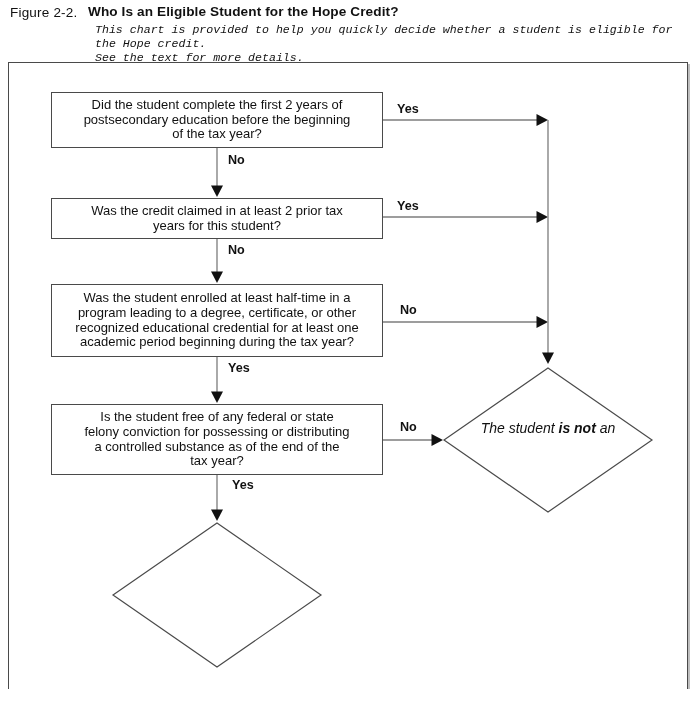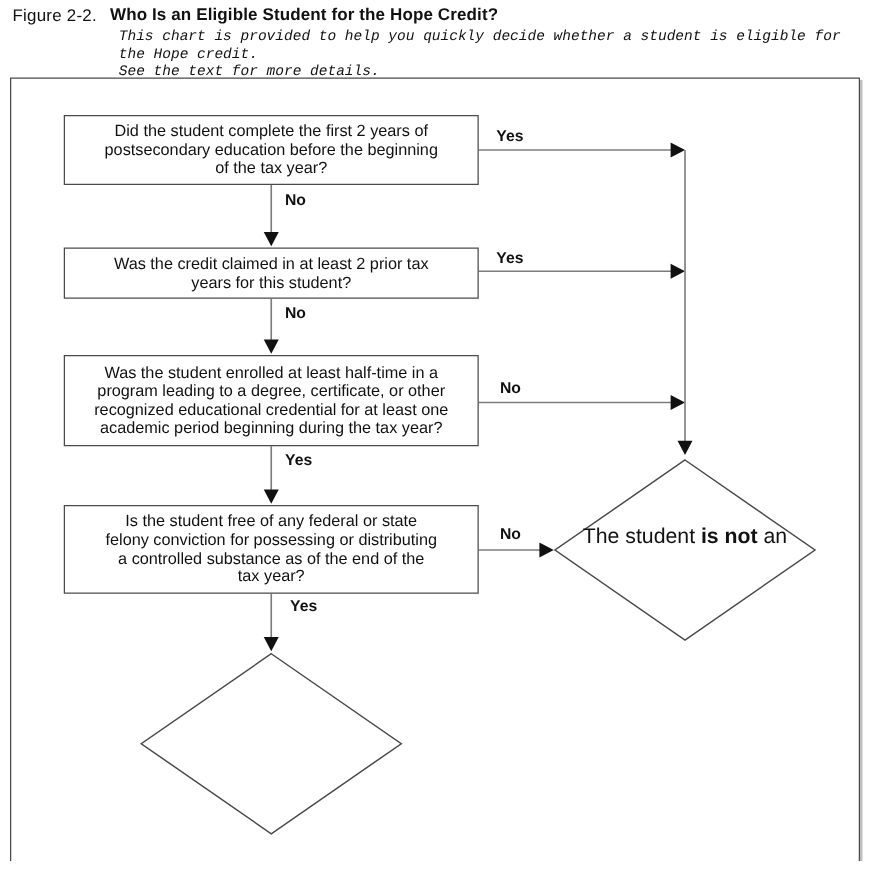--- a/index.html
+++ b/index.html
@@ -93,22 +93,23 @@
   #lbl-q4-down { left: 232px; top: 478px; }
   #lbl-q1-right { left: 397px; top: 102px; }
   #lbl-q2-right { left: 397px; top: 199px; }
   #lbl-q3-right { left: 400px; top: 303px; }
   #lbl-q4-right { left: 400px; top: 420px; }
   
   .outcome-text {
     position: absolute;
     width: 180px;
     text-align: center;
-    font-size: 17px;
+    font-size: 14px;
     line-height: 15.2px;
+    font-style: italic;
   }
   #outcome-not-eligible-text { left: 458px; top: 421px; }
   #outcome-eligible-text     { left: 127px; top: 579px; }
 </style>
 </head>
 <body>
 
 <div id="page">
 
   <div class="figure-label">Figure 2-2.</div>

